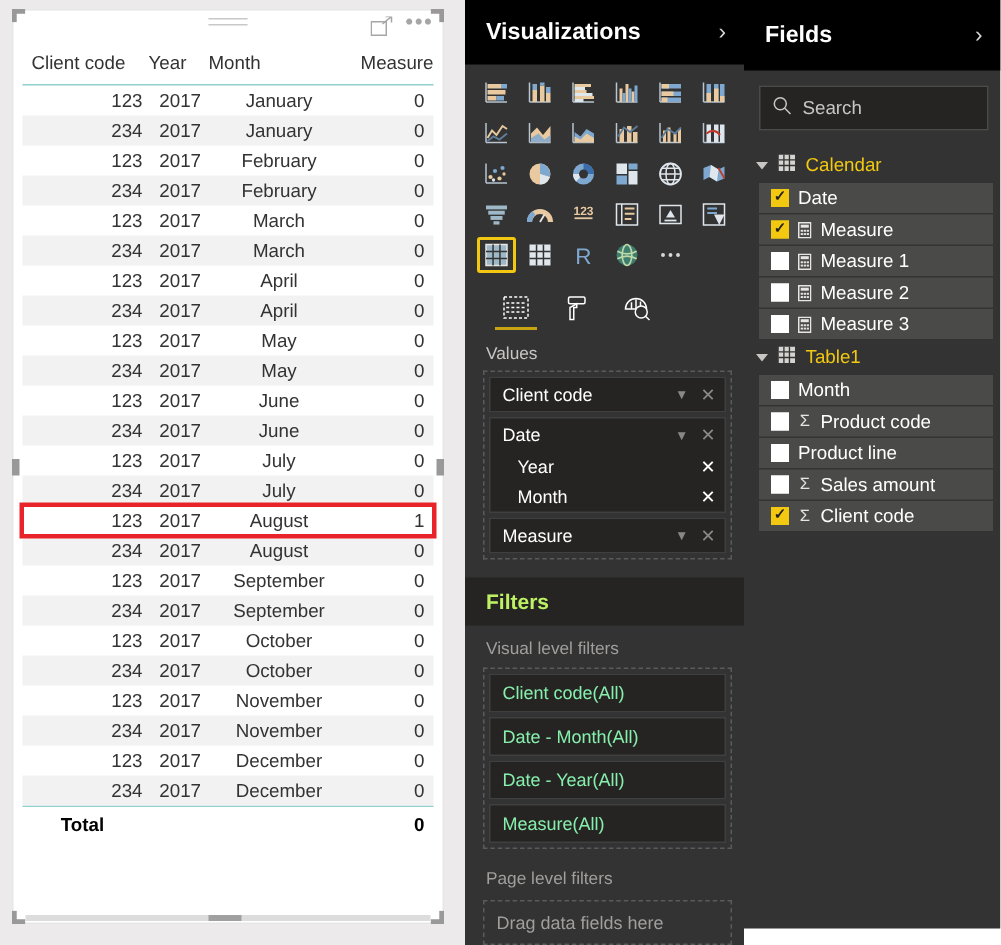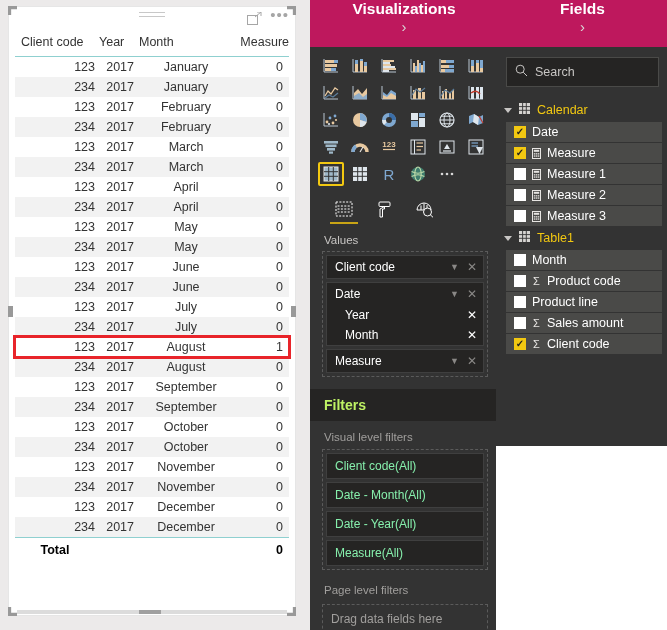--- a/index.html
+++ b/index.html
@@ -98,24 +98,24 @@
   }
   .vis-scroll i { position:absolute; left: 45%; width: 22px; height:4px; background:#a0a0a0; display:block;}
 
   
   .viz-panel {
     flex: 0 0 186px; width: 186px; height: 630px;
     background: #333333; color: #f3f2f1;
     display: flex; flex-direction: column;
   }
   .panel-title {
-    background: #be185d; height: 47px;
+    background: #000000; height: 47px;
     display: flex; align-items: center; justify-content: space-between;
-    padding: 0 12px 12px 14px;
-    font-size: 15.5px; font-weight: bold; color: #ffffff; flex-direction: column;
+    padding: 0 12px 0 14px;
+    font-size: 15.5px; font-weight: bold; color: #ffffff;
   }
   .chev { color: #d8d8d8; font-size: 15px; font-weight: normal; }
 
   .viz-grid {
     padding: 7px 6px 2px 8px;
     display: grid; grid-template-columns: repeat(6, 1fr);
     gap: 3px 2px;
   }
   .viz-cell {
     width: 26px; height: 24px; border: 1px solid transparent;
@@ -177,21 +177,21 @@
     background: #252423; border: 1px solid #3f3f3f;
     padding: 5px 8px; font-size: 12px; color: #86efac;
   }
   .drop-zone {
     border: 1px dashed #5b5b5b; padding: 7px 8px;
     font-size: 12px; color: #a19f9d; margin-top: 8px;
   }
 
   
   .fields-panel {
-    flex: 0 0 171px; width: 171px; height: 446px;
+    flex: 0 0 171px; width: 171px; height: 619px;
     background: #333333; color: #f3f2f1;
     display: flex; flex-direction: column;
   }
   .search-wrap { padding: 10px 8px 8px 10px; }
   .search-box {
     background: #252423; border: 1px solid #4a4a48;
     display: flex; align-items: center; gap: 7px;
     padding: 6px 8px; font-size: 12.5px; color: #c8c6c4;
   }
   .field-list { padding-top: 4px; }

